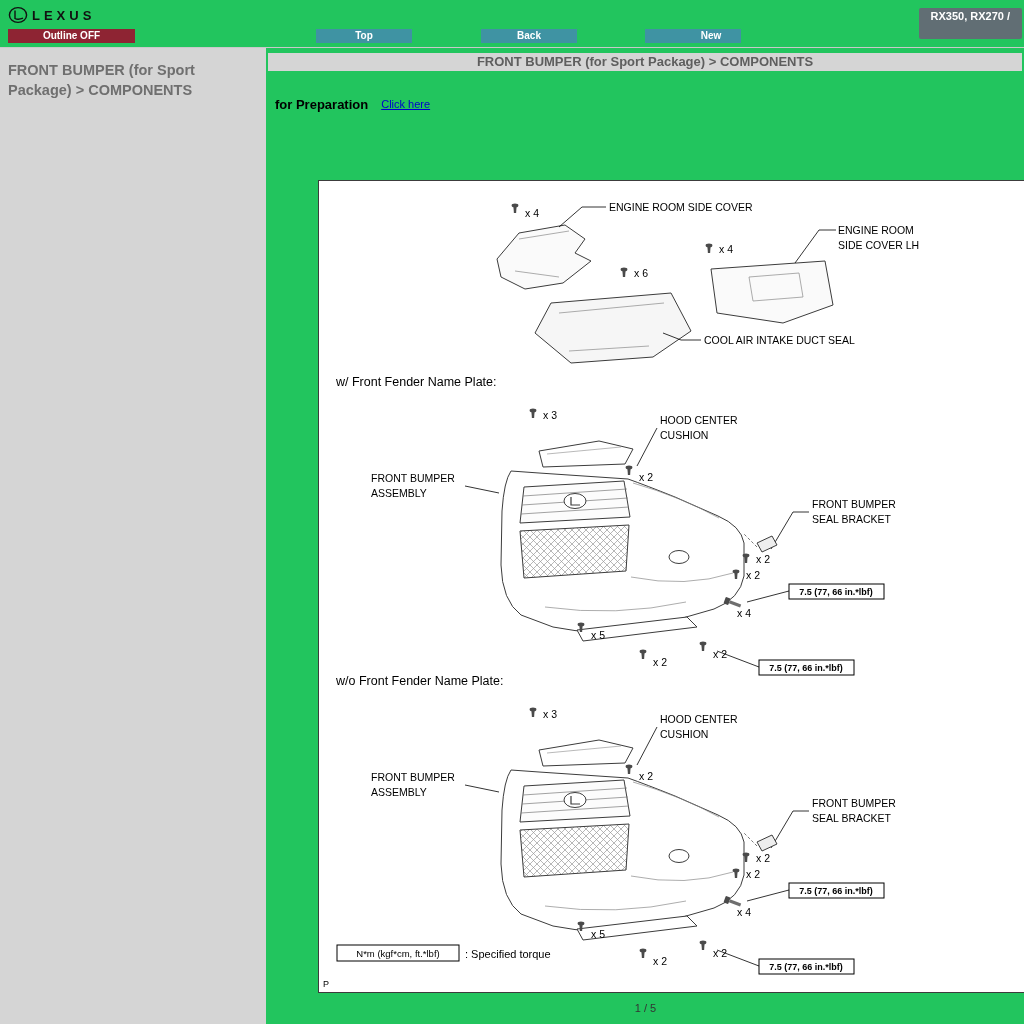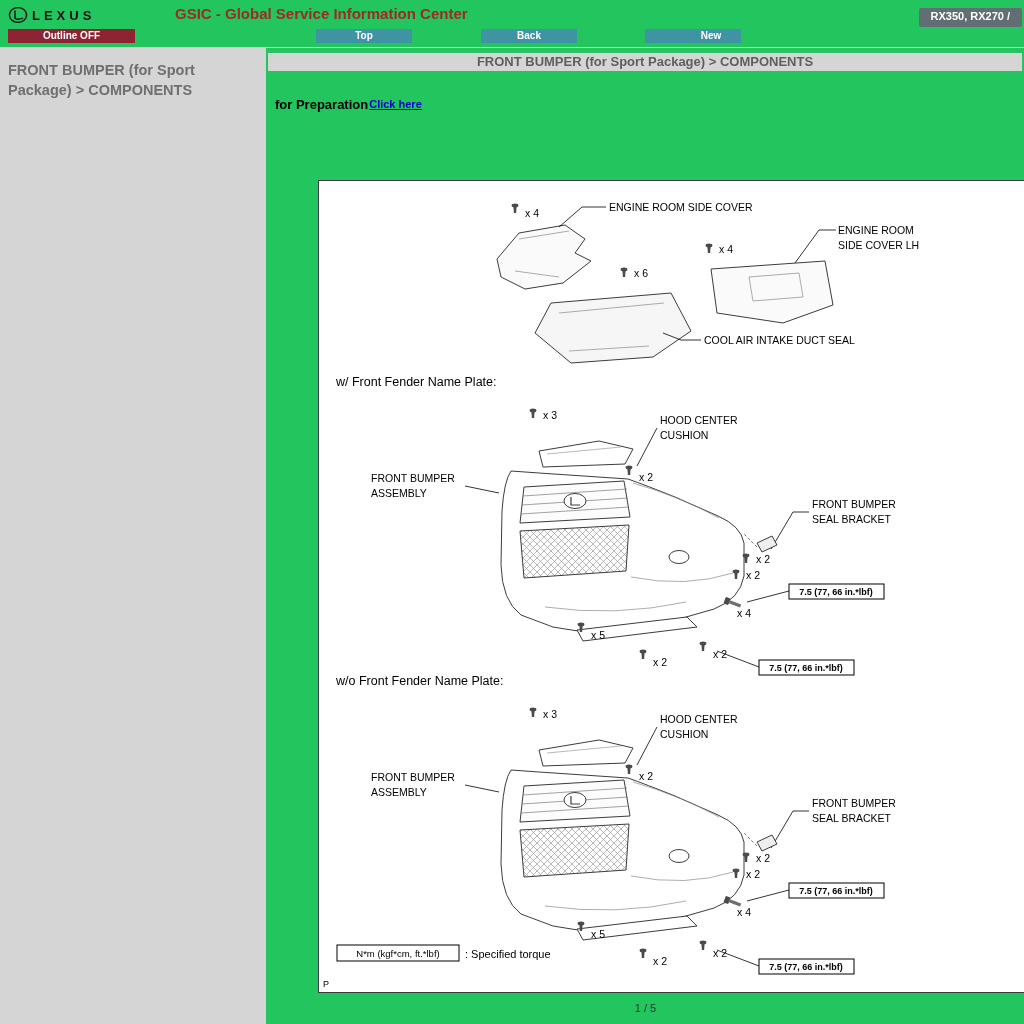--- a/index.html
+++ b/index.html
@@ -5,40 +5,40 @@
   * { margin:0; padding:0; box-sizing:border-box; }
   html,body { width:1024px; height:1024px; background:#fff;
     font-family:"Liberation Sans","DejaVu Sans",sans-serif; }
   .page { position:relative; width:1024px; height:1024px; overflow:hidden; background:#22c55e; }
 
   
   .logo { position:absolute; left:8px; top:6px; display:flex; align-items:center; gap:4px; }
   .brand-text { font-size:13px; font-weight:bold; letter-spacing:4px; color:#111; }
   .gsic-title { position:absolute; left:175px; top:5px; font-size:15px; font-weight:bold; color:#9e2a25; }
   .model-badge { position:absolute; right:2px; top:8px; background:#616e74; color:#fff;
-    font-size:11px; font-weight:bold; padding:2px 12px 5px; border-radius:2px; }
+    font-size:11px; font-weight:bold; padding:2px 12px 17px; border-radius:2px; }
 
   .hdr-btn { position:absolute; top:29px; height:14px; border:none; color:#fff;
     font-size:10px; font-weight:bold; line-height:14px; text-align:center; padding:0; cursor:pointer;
     font-family:"Liberation Sans","DejaVu Sans",sans-serif; }
   .btn-outline { left:8px; width:127px; background:#8e2433; }
   .btn-teal { background:#3f93a3; width:96px; }
   .btn-top { left:316px; } .btn-back { left:481px; } .btn-new { left:645px;padding-left:36px; }
   .header-rule { position:absolute; left:0; top:47px; width:1024px; height:1px; background:#c9c9c9; }
 
   
   .sidebar { position:absolute; left:0; top:48px; width:266px; height:976px; background:#d5d5d5; padding:13px 8px; }
   .sidebar-title { font-size:14.5px; font-weight:bold; color:#6f6f6f; line-height:1.35; }
 
   
   .content-header { position:absolute; left:268px; top:53px; width:754px; height:18px; background:#d5d5d5;
     text-align:center; font-size:13px; font-weight:bold; color:#5e5e5e; line-height:18px; }
   .prep-row { position:absolute; left:275px; top:97px; font-size:13px; }
   .prep-label { font-weight:bold; color:#000; }
-  .prep-link { margin-left:1px; font-size:11px; font-weight:bold; color:#0000cc;
+  .prep-link { margin-left:13px; font-size:11px; font-weight:normal; color:#0000cc;
     text-decoration:underline; cursor:pointer; vertical-align:1px; }
 
   .diagram-box { position:absolute; left:318px; top:180px; width:739px; height:813px; border:1px solid #3c3c3c; background:#fff; }
   .page-indicator { position:absolute; left:318px; top:1002px; width:655px; text-align:center; font-size:11px; color:#333; }
 
   svg text { fill:#000; font-family:"Liberation Sans","DejaVu Sans",sans-serif; }
   .lbl { font-size:10.5px; }
   .sec { font-size:12.5px; }
   .qty { font-size:10.5px; }
   .tq  { font-size:9px; font-weight:bold; }
@@ -54,21 +54,20 @@
 
 <div class="page">
 
   <div class="logo">
     <svg width="20" height="18" viewBox="0 0 20 18">
       <ellipse cx="10" cy="9" rx="8.6" ry="7.4" fill="none" stroke="#111" stroke-width="1.4"></ellipse>
       <path d="M7 4.5 L7 12.5 Q10 14.2 15 12.2" fill="none" stroke="#111" stroke-width="1.4"></path>
     </svg>
     <span class="brand-text">LEXUS</span>
   </div>
-  <div class="gsic-title">GSIC - Global Service Information Center</div>
   <div class="model-badge">RX350, RX270 /</div>
 
   <button class="hdr-btn btn-outline">Outline OFF</button>
   <button class="hdr-btn btn-teal btn-top">Top</button>
   <button class="hdr-btn btn-teal btn-back">Back</button>
   <button class="hdr-btn btn-teal btn-new">New</button>
   <div class="header-rule"></div>
 
   <aside class="sidebar">
     <div class="sidebar-title">FRONT BUMPER (for Sport Package) &gt; COMPONENTS</div>

